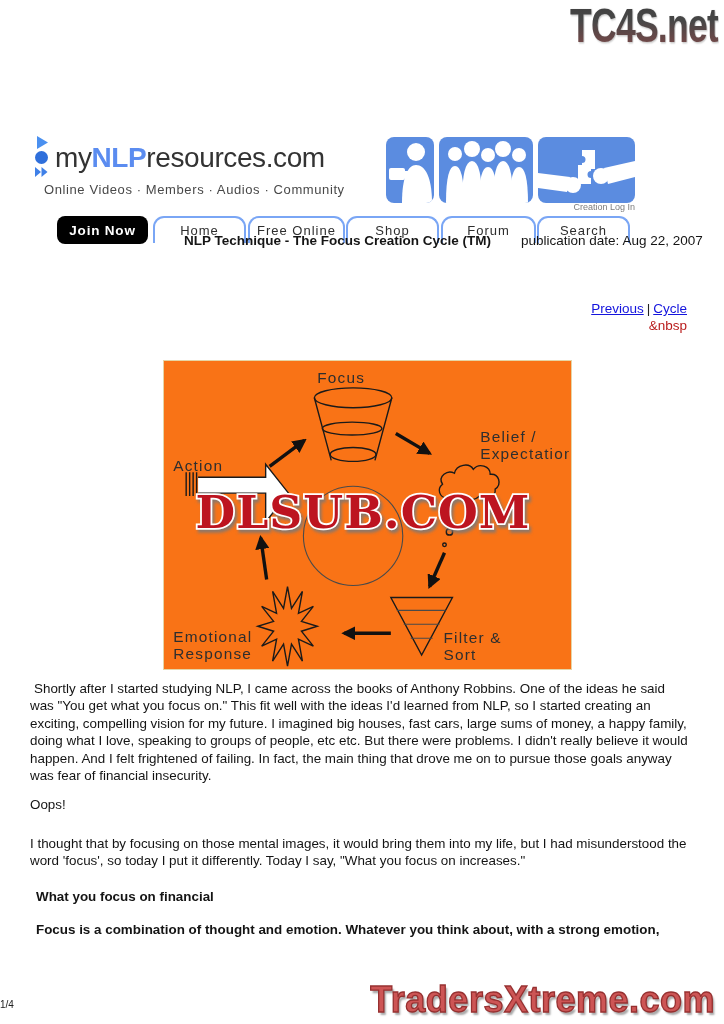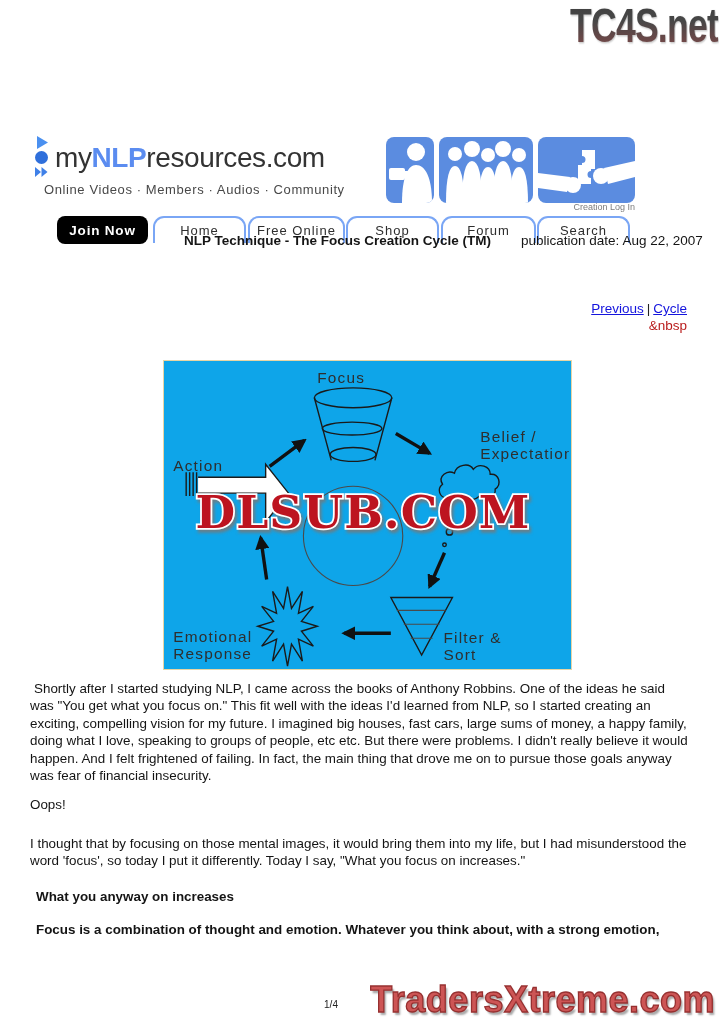--- a/index.html
+++ b/index.html
@@ -45,41 +45,41 @@
   .title-row b{margin-right:30px;}
 
   
   .pagination{position:absolute;right:37px;top:301px;text-align:right;font-size:13.5px;line-height:16px;}
   .pagination a{color:#1414dd;text-decoration:underline;cursor:pointer;}
   .pagination .sep{color:#222;margin:0 3px;}
   .nbsp-line{color:#b91c1c;margin-top:1px;}
 
   
   .diagram{position:absolute;left:163px;top:360px;width:407px;height:308px;
-           border:1px solid #e6d5a5;background:#0ea5e9;}
+           border:1px solid #e6d5a5;background:#f97316;}
   .diagram svg{display:block;}
   .dlabel{font-size:15.5px;fill:#2e2e2e;letter-spacing:1.2px;
           font-family:"Liberation Sans","DejaVu Sans",sans-serif;}
   .dshape{fill:none;stroke:#1a1a1a;stroke-width:1.4;}
   .dshape-thin{fill:none;stroke:#4a4a4a;stroke-width:1.1;}
   .darrow{stroke:#111;stroke-width:3.4;fill:none;}
   .dlsub{font-family:"DejaVu Serif","Liberation Serif",serif;font-weight:bold;font-size:46px;
          letter-spacing:1px;fill:#bd1420;stroke:#fff;stroke-width:3.6;paint-order:stroke;
          filter:drop-shadow(2px 3px 1.5px rgba(120,120,120,.85));}
 
   
   .para{position:absolute;left:30px;width:662px;font-size:13.4px;line-height:17.4px;color:#141414;}
   .p1{top:680px;text-indent:4px;}
   .p2{top:796px;}
   .p3{top:835px;}
   .h1{top:888px;font-weight:bold;padding-left:6px;}
   .h2{top:921px;font-weight:bold;padding-left:6px;white-space:nowrap;width:690px;}
 
   
-  .page-num{position:absolute;left:0;top:999px;width:662px;text-align:center;font-size:10px;color:#222;}
+  .page-num{position:absolute;left:0;top:999px;width:662px;text-align:left;font-size:10px;color:#222;}
   .tx-logo{position:absolute;right:9px;top:979px;font-size:36px;font-weight:bold;letter-spacing:.5px;
            color:#cd5555;-webkit-text-stroke:1.3px #963030;
            text-shadow:2px 3px 2px #a8a8a8;}
 </style>
 </head>
 <body>
 
 <div class="page">
 
   <div class="tc4s">TC4S.net</div>
@@ -209,19 +209,19 @@
       <text class="dlabel" x="9" y="283">Emotional</text>
       <text class="dlabel" x="9" y="300">Response</text>
 
       <text class="dlsub" x="200" y="168" text-anchor="middle">DLSUB.COM</text>
     </svg>
   </div>
 
   <div class="para p1">Shortly after I started studying NLP, I came across the books of Anthony Robbins. One of the ideas he said was "You get what you focus on."  This fit well with the ideas I'd learned from NLP, so I started creating an exciting, compelling vision for my future. I imagined big houses, fast cars, large sums of money, a happy family, doing what I love, speaking to groups of people, etc etc. But there were problems. I didn't really believe it would happen. And I felt frightened of failing. In fact, the main thing that drove me on to pursue those goals anyway was fear of financial insecurity.</div>
   <div class="para p2">Oops!</div>
   <div class="para p3">I thought that by focusing on those mental images, it would bring them into my life, but I had misunderstood the word 'focus', so today I put it differently. Today I say, "What you focus on increases."</div>
-  <div class="para h1">What you anyway on increases</div>
+  <div class="para h1">What you focus on financial</div>
   <div class="para h2">Focus is a combination of thought and emotion. Whatever you think about, with a strong emotion,</div>
 
   <div class="page-num">1/4</div>
   <div class="tx-logo">TradersXtreme.com</div>
 
 </div>
 
 </body></html>

